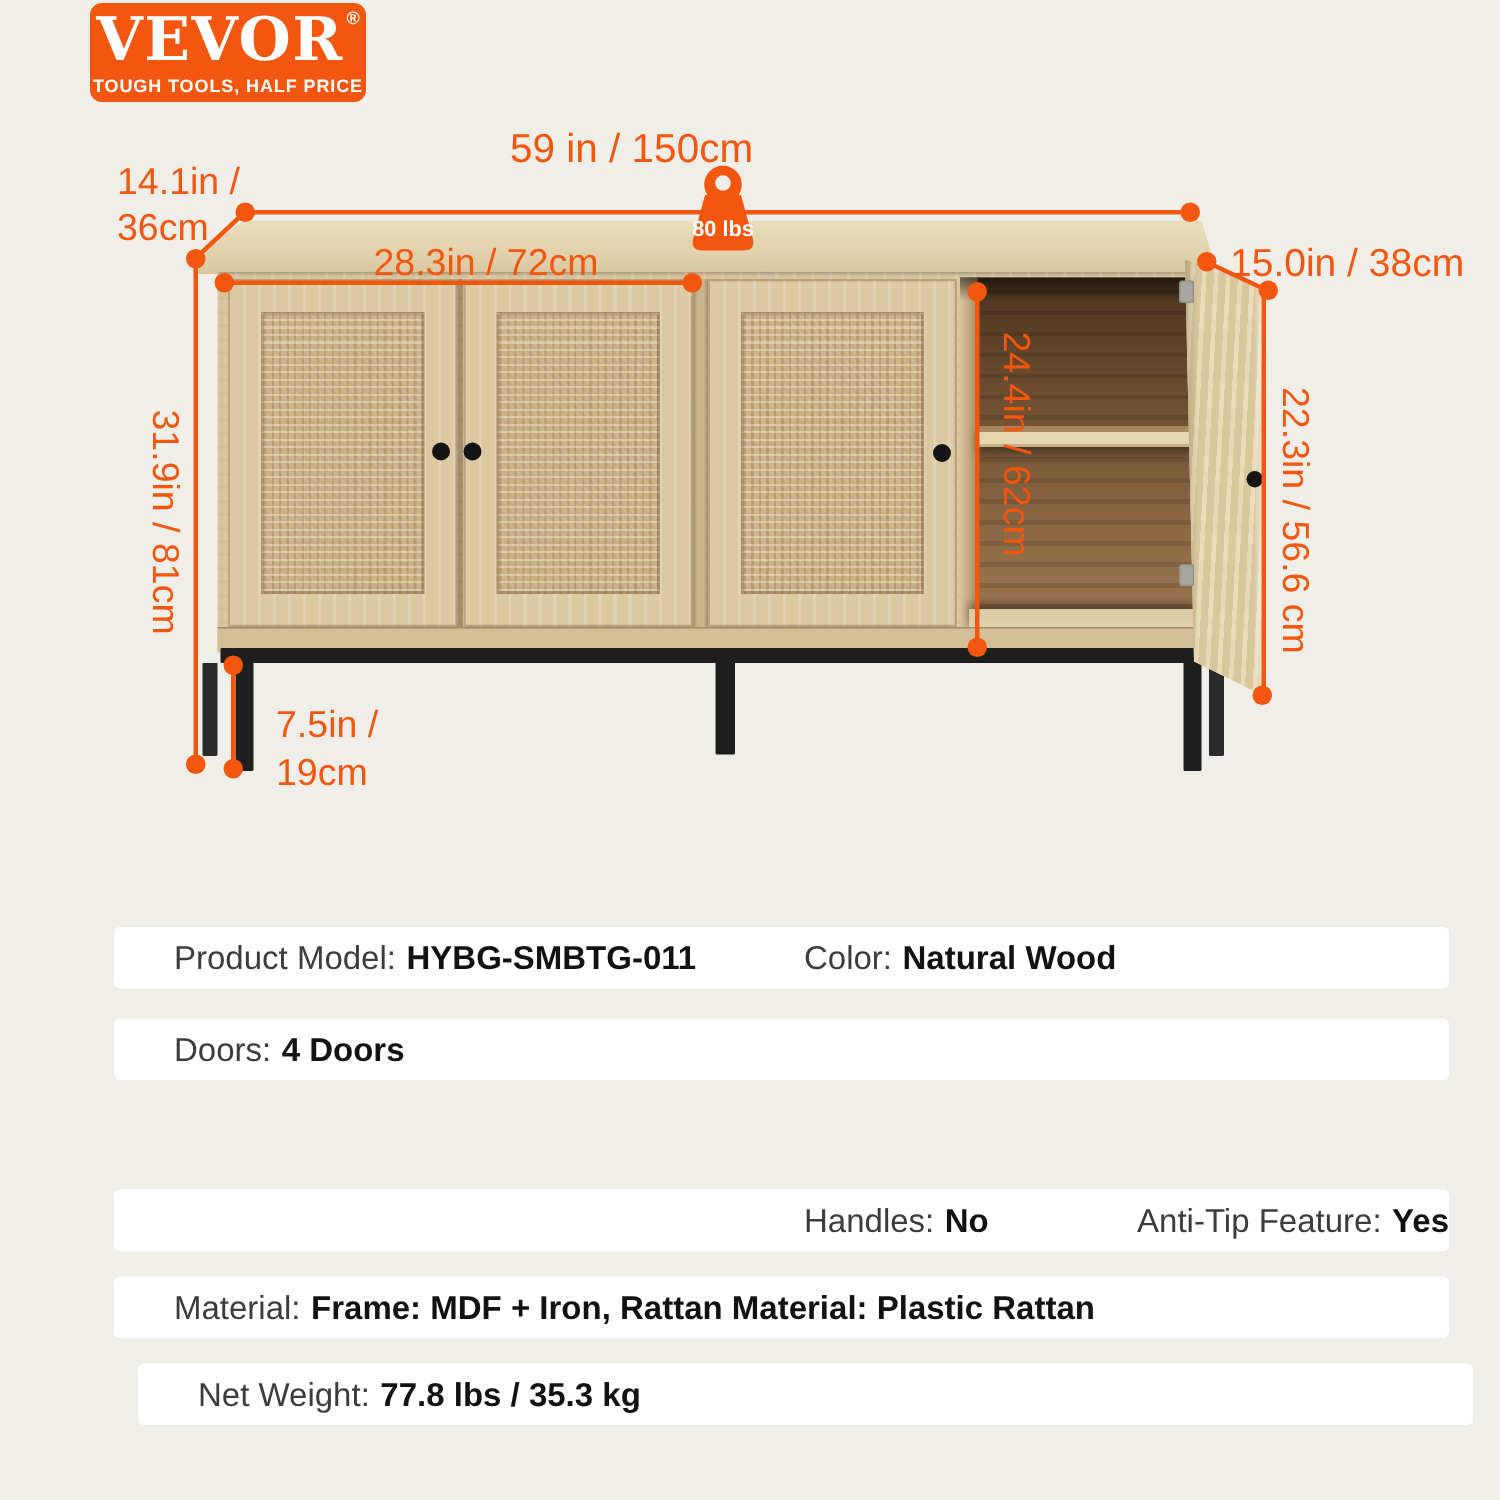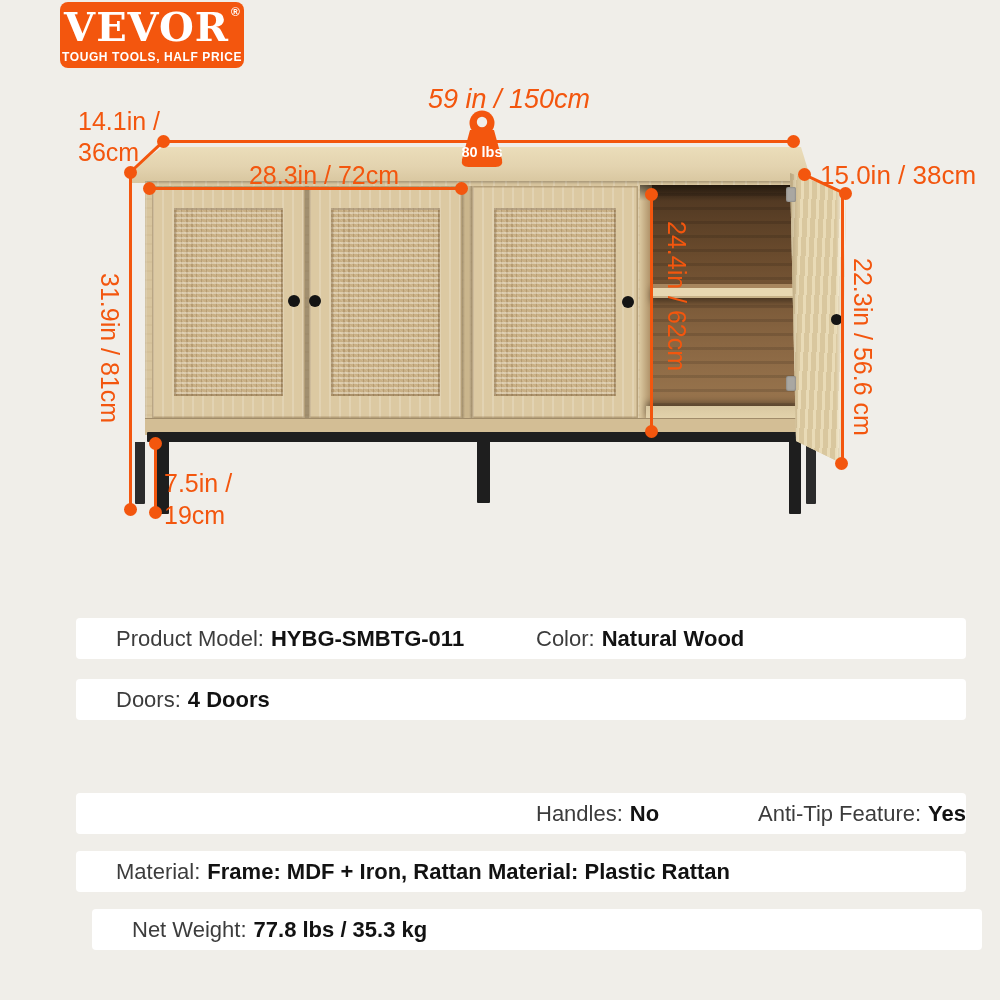--- a/index.html
+++ b/index.html
@@ -195,38 +195,38 @@
     <div class="abs dot" style="left:149px;top:437px;"></div>
     <div class="abs dot" style="left:149px;top:506px;"></div>
 
     <svg class="abs weight-svg" style="left:451px;top:110px;" width="62" height="58" viewBox="0 0 62 58">
       <circle cx="31" cy="13" r="12.5" fill="#F3560E"></circle>
       <circle cx="31" cy="12" r="5.2" fill="#F0EEE9"></circle>
       <path d="M19 20 h24 l8 29.5 q1.5 7.5 -6.5 7.5 h-27 q-8 0 -6.5 -7.5 Z" fill="#F3560E"></path>
       <text x="31" y="47" text-anchor="middle" fill="#FFFFFF" font-size="14.5" font-weight="bold" font-family="Liberation Sans, sans-serif">80 lbs</text>
     </svg>
 
-    <div class="abs dlabel" style="left:340px;top:84px;width:250px;text-align:right;font-size:27px;font-style:italic;">59 in / 150cm</div>
+    <div class="abs dlabel" style="left:340px;top:84px;width:250px;text-align:left;font-size:27px;">59 in / 150cm</div>
 
     <div class="abs dlabel" style="left:78px;top:106px;line-height:31px;">
       <div>14.1in /</div>
       <div>36cm</div>
     </div>
 
     <div class="abs dlabel" style="left:224px;top:161px;width:200px;text-align:center;">28.3in / 72cm</div>
 
     <div class="abs dlabel" style="left:820px;top:160px;font-size:26px;">15.0in / 38cm</div>
 
     <div class="abs dlabel vlabel" style="left:124px;top:273px;">31.9in / 81cm</div>
 
     <div class="abs dlabel vlabel" style="left:691px;top:221px;">24.4in / 62cm</div>
 
     <div class="abs dlabel vlabel" style="left:877px;top:258px;">22.3in / 56.6 cm</div>
 
-    <div class="abs dlabel" style="left:164px;top:467px;line-height:32px;">
+    <div class="abs dlabel" style="left:184px;top:467px;line-height:32px;">
       <div>7.5in /</div>
       <div>19cm</div>
     </div>
   </div>
 
   <div class="abs" style="left:16px;top:600px;width:1000px;height:400px;">
 
     <div class="abs spec-row" style="top:18px;">
       <span class="cell1">
         <span>Product Model:</span><span class="val">HYBG-SMBTG-011</span>

